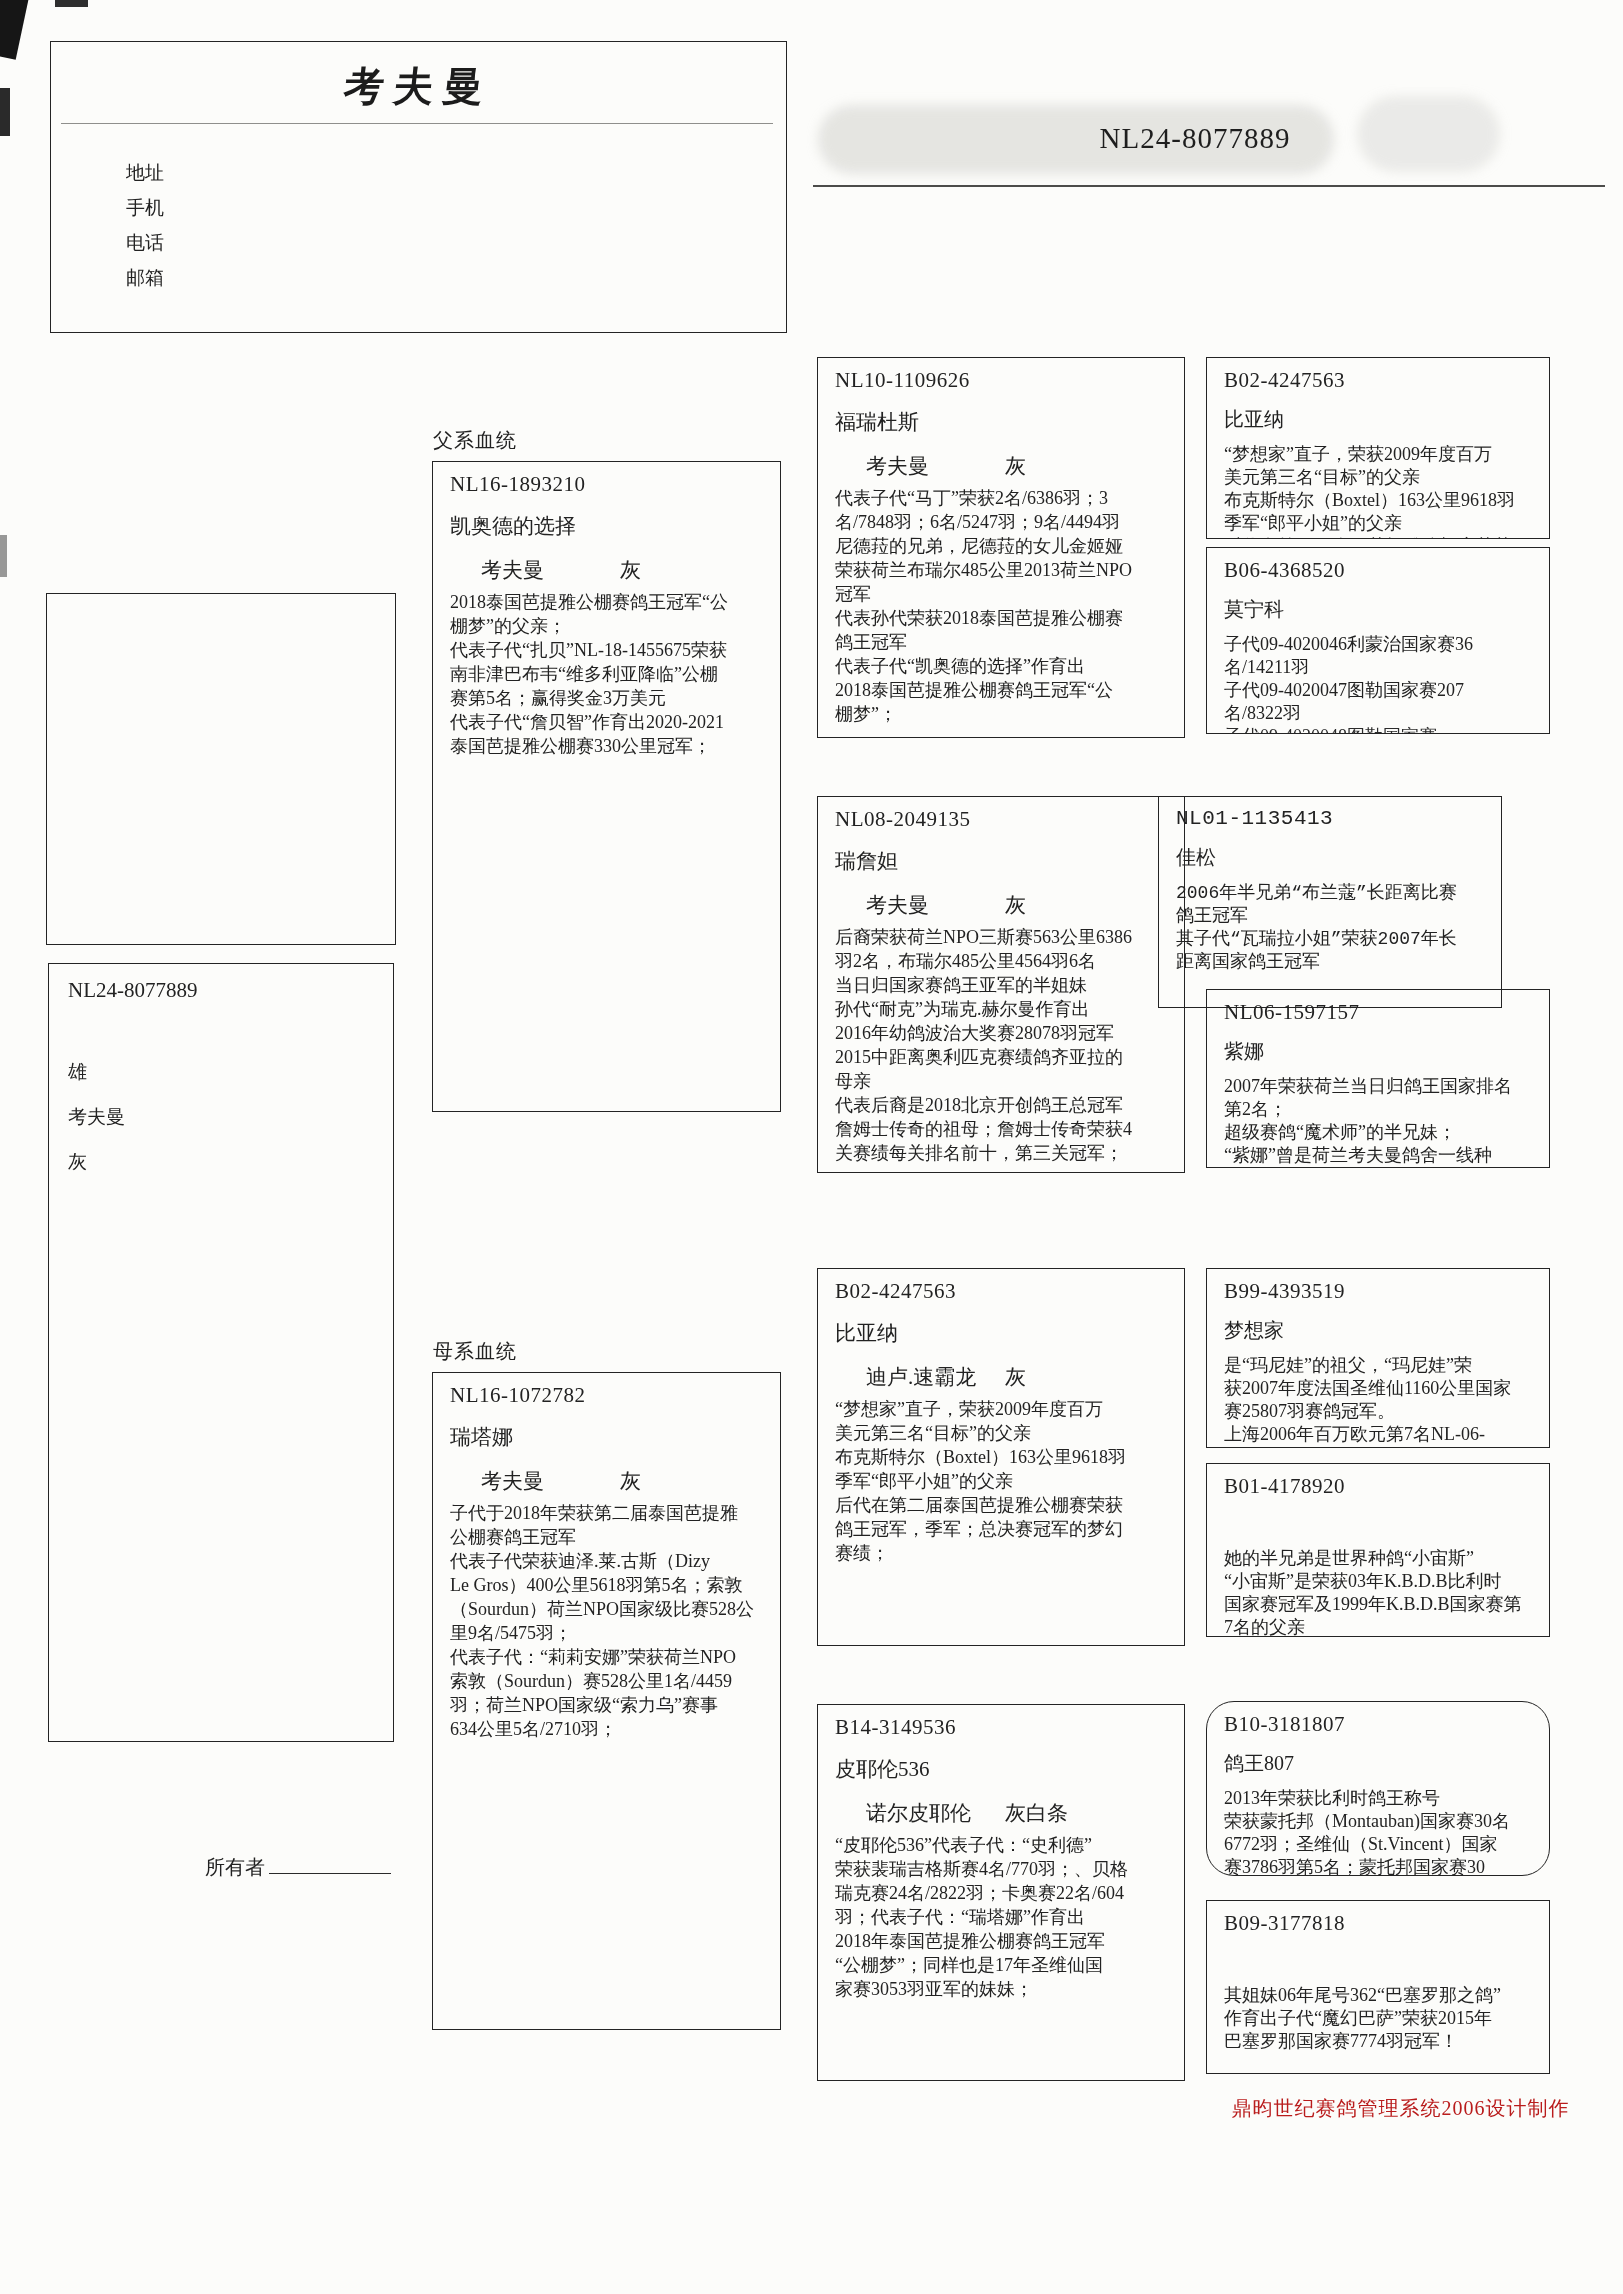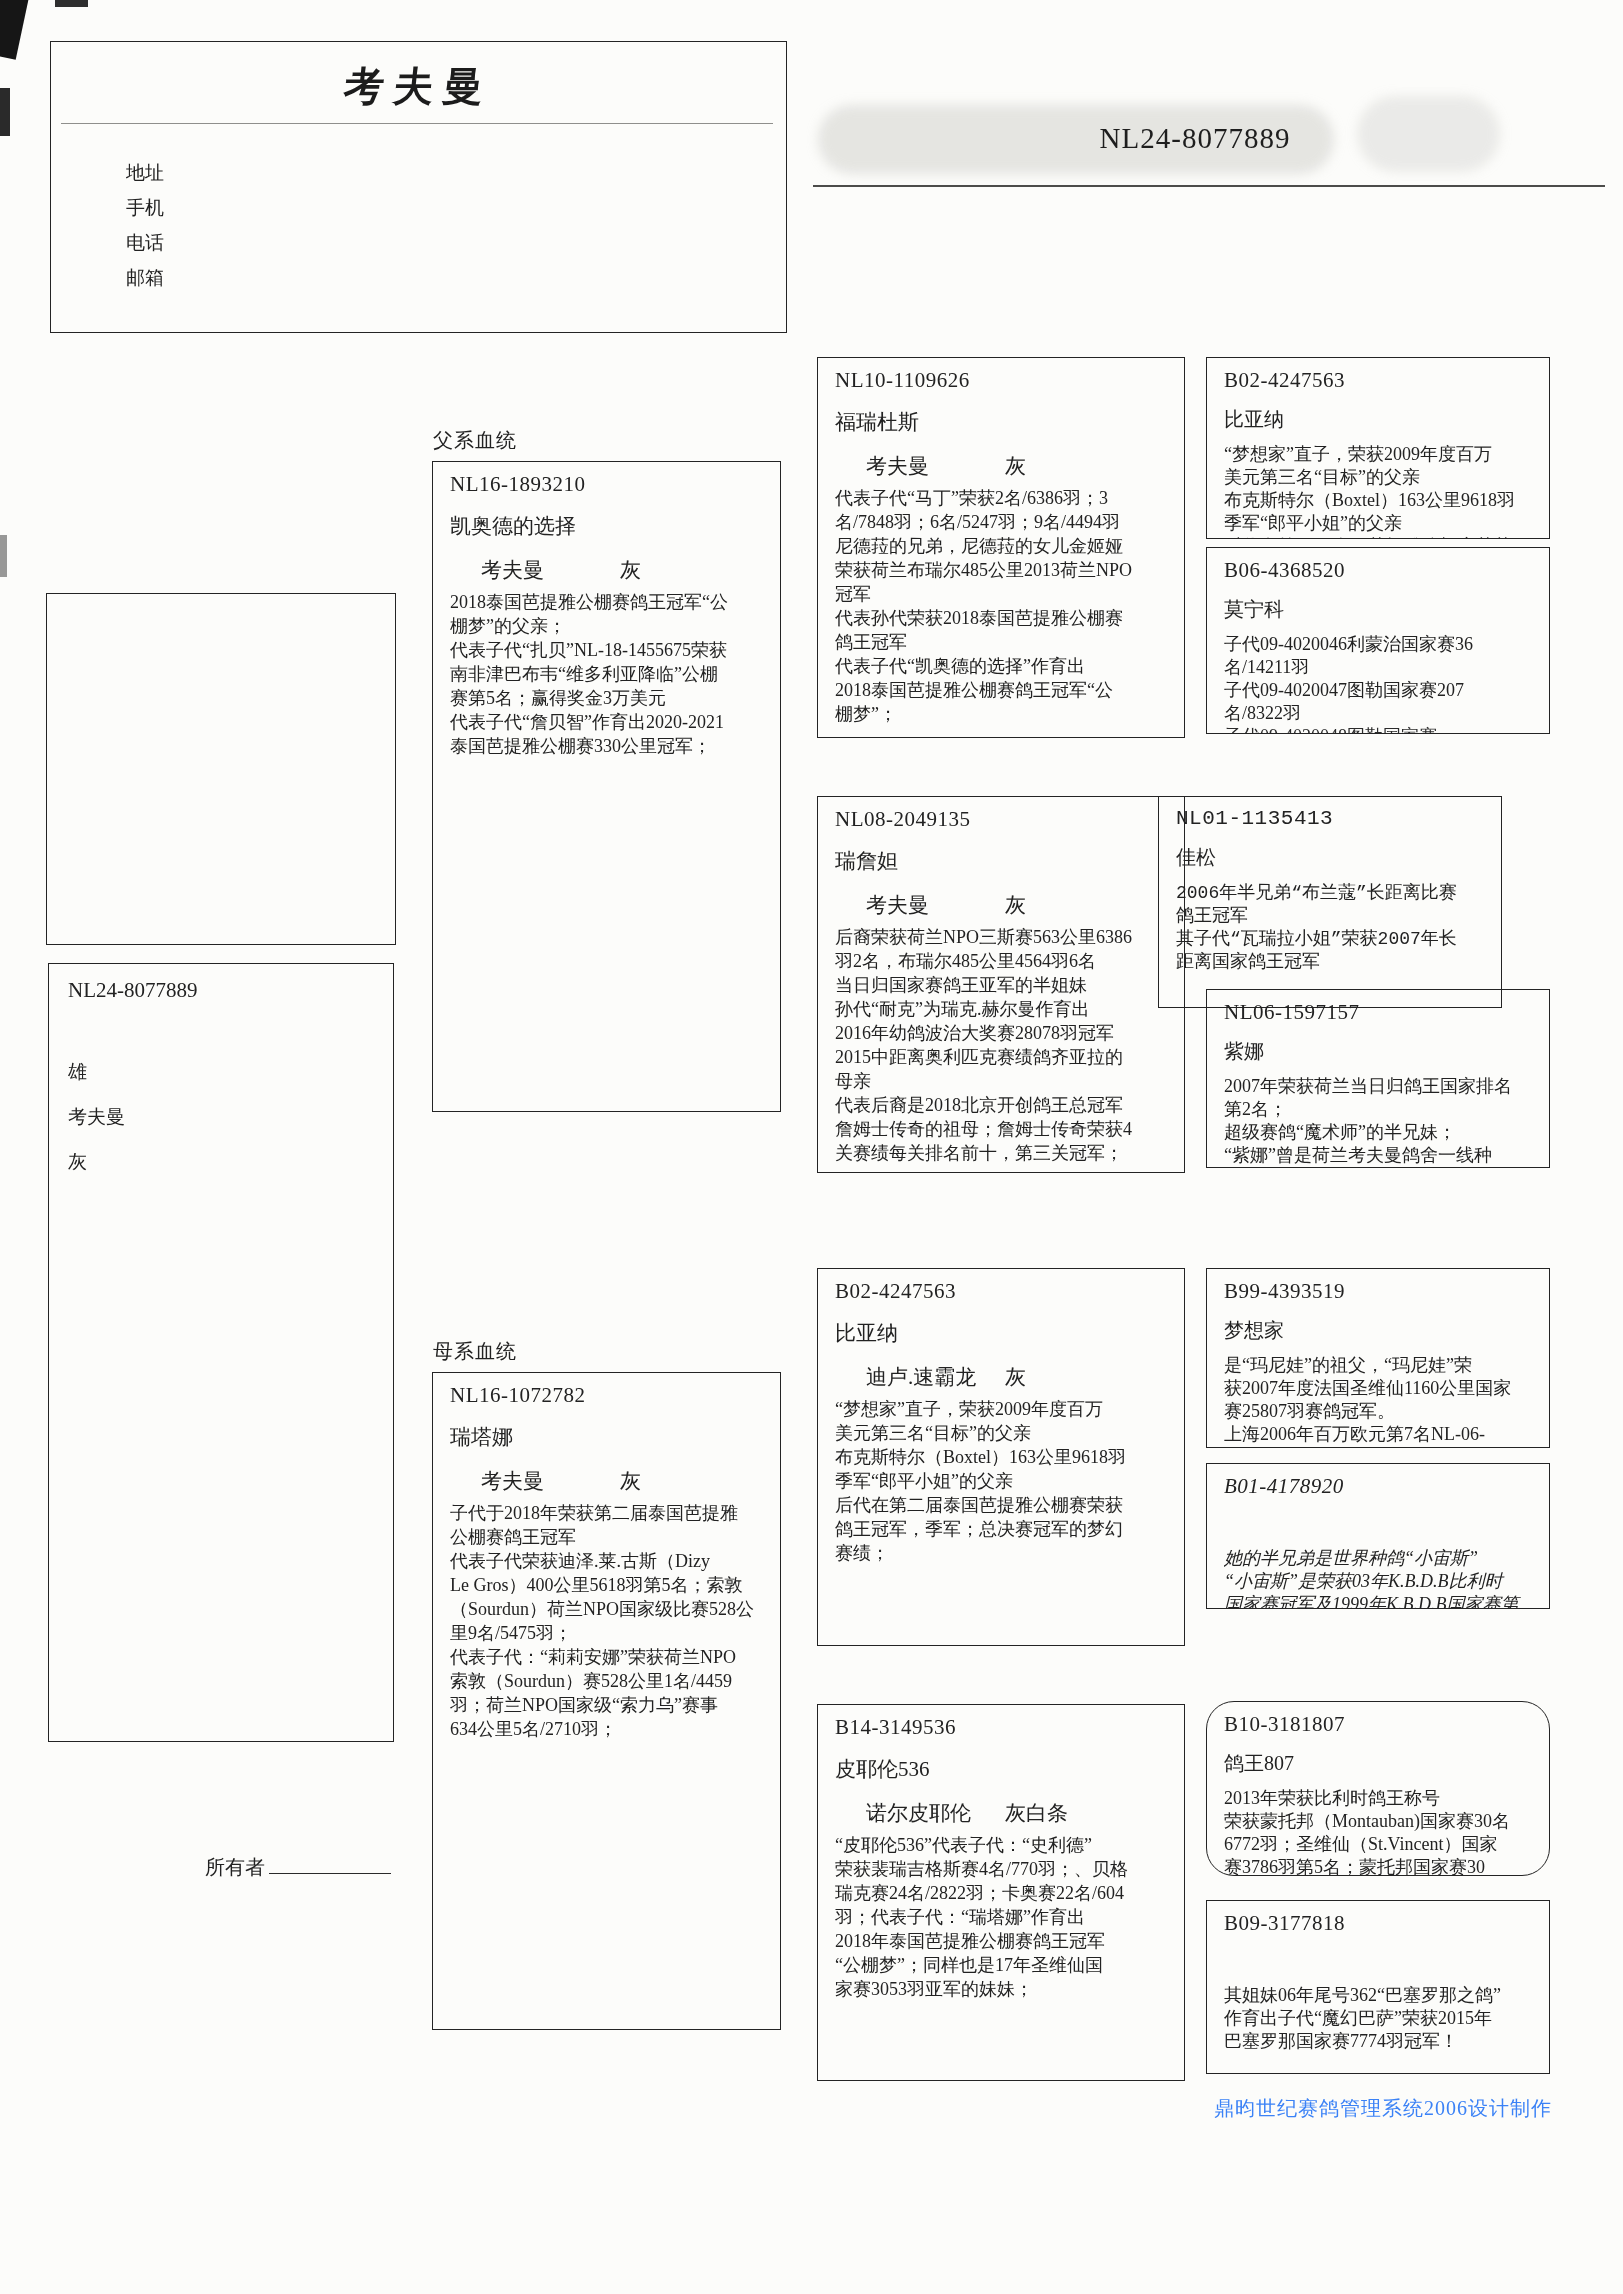--- a/index.html
+++ b/index.html
@@ -32,21 +32,21 @@
   .top-rule { position:absolute; left:813px; top:185px; width:792px; height:1.9px; background:#4c4c4a; }
 
   .subject-pad { padding:1.9px 9.6px 0 19px; }
   .subj-ring { font-size:21px; line-height:26px; margin-top:11.5px; }
   .subj-attr { font-size:19px; line-height:27px; margin-top:18px; }
   .subj-attr.first { margin-top:55px; }
 
   .owner-line { position:absolute; left:205px; top:1853px; font-size:20px; }
   .owner-blank { display:inline-block; width:122px; height:20px; border-bottom:1.9px solid #2a2a2a; margin-left:3.8px; vertical-align:baseline; }
 
-  .credit { position:absolute; left:1214px; top:2095px; width:373px; text-align:left; font-size:20px; letter-spacing:1px; color:#3b82f6; }
+  .credit { position:absolute; left:1214px; top:2095px; width:373px; text-align:center; font-size:20px; letter-spacing:1px; color:#b91c1c; }
 
   .artifact { position:absolute; }
   .smudge { border-radius:38px; filter:blur(5.7px); }
 </style>
 </head>
 <body>
 
 <div class="page">
 
   <div class="artifact" style="left:-9.6px;top:-9.6px;width:32.5px;height:67px;background:#161616;transform:rotate(12deg);"></div>
@@ -229,21 +229,21 @@
   <div class="box pbox gg" style="left:1206px;top:1268px;width:344px;height:180px;">
     <div class="ring">B99-4393519</div>
     <div class="pname">梦想家</div>
     <div class="pbody">是“玛尼娃”的祖父，“玛尼娃”荣
 获2007年度法国圣维仙1160公里国家
 赛25807羽赛鸽冠军。
 上海2006年百万欧元第7名NL-06-</div>
     <div class="clipline">1597157</div>
   </div>
 
-  <div class="box pbox gg" style="left:1206px;top:1463px;width:344px;height:146px;font-style:italic;">
+  <div class="box pbox gg" style="left:1206px;top:1463px;width:344px;height:174px;">
     <div class="ring">B01-4178920</div>
     <div class="pname"></div>
     <div class="pbody">她的半兄弟是世界种鸽“小宙斯”
 “小宙斯”是荣获03年K.B.D.B比利时
 国家赛冠军及1999年K.B.D.B国家赛第
 7名的父亲</div>
   </div>
 
   <div class="box pbox gg" style="left:1206px;top:1701px;width:344px;height:175px;border-radius:28px;">
     <div class="ring">B10-3181807</div>

